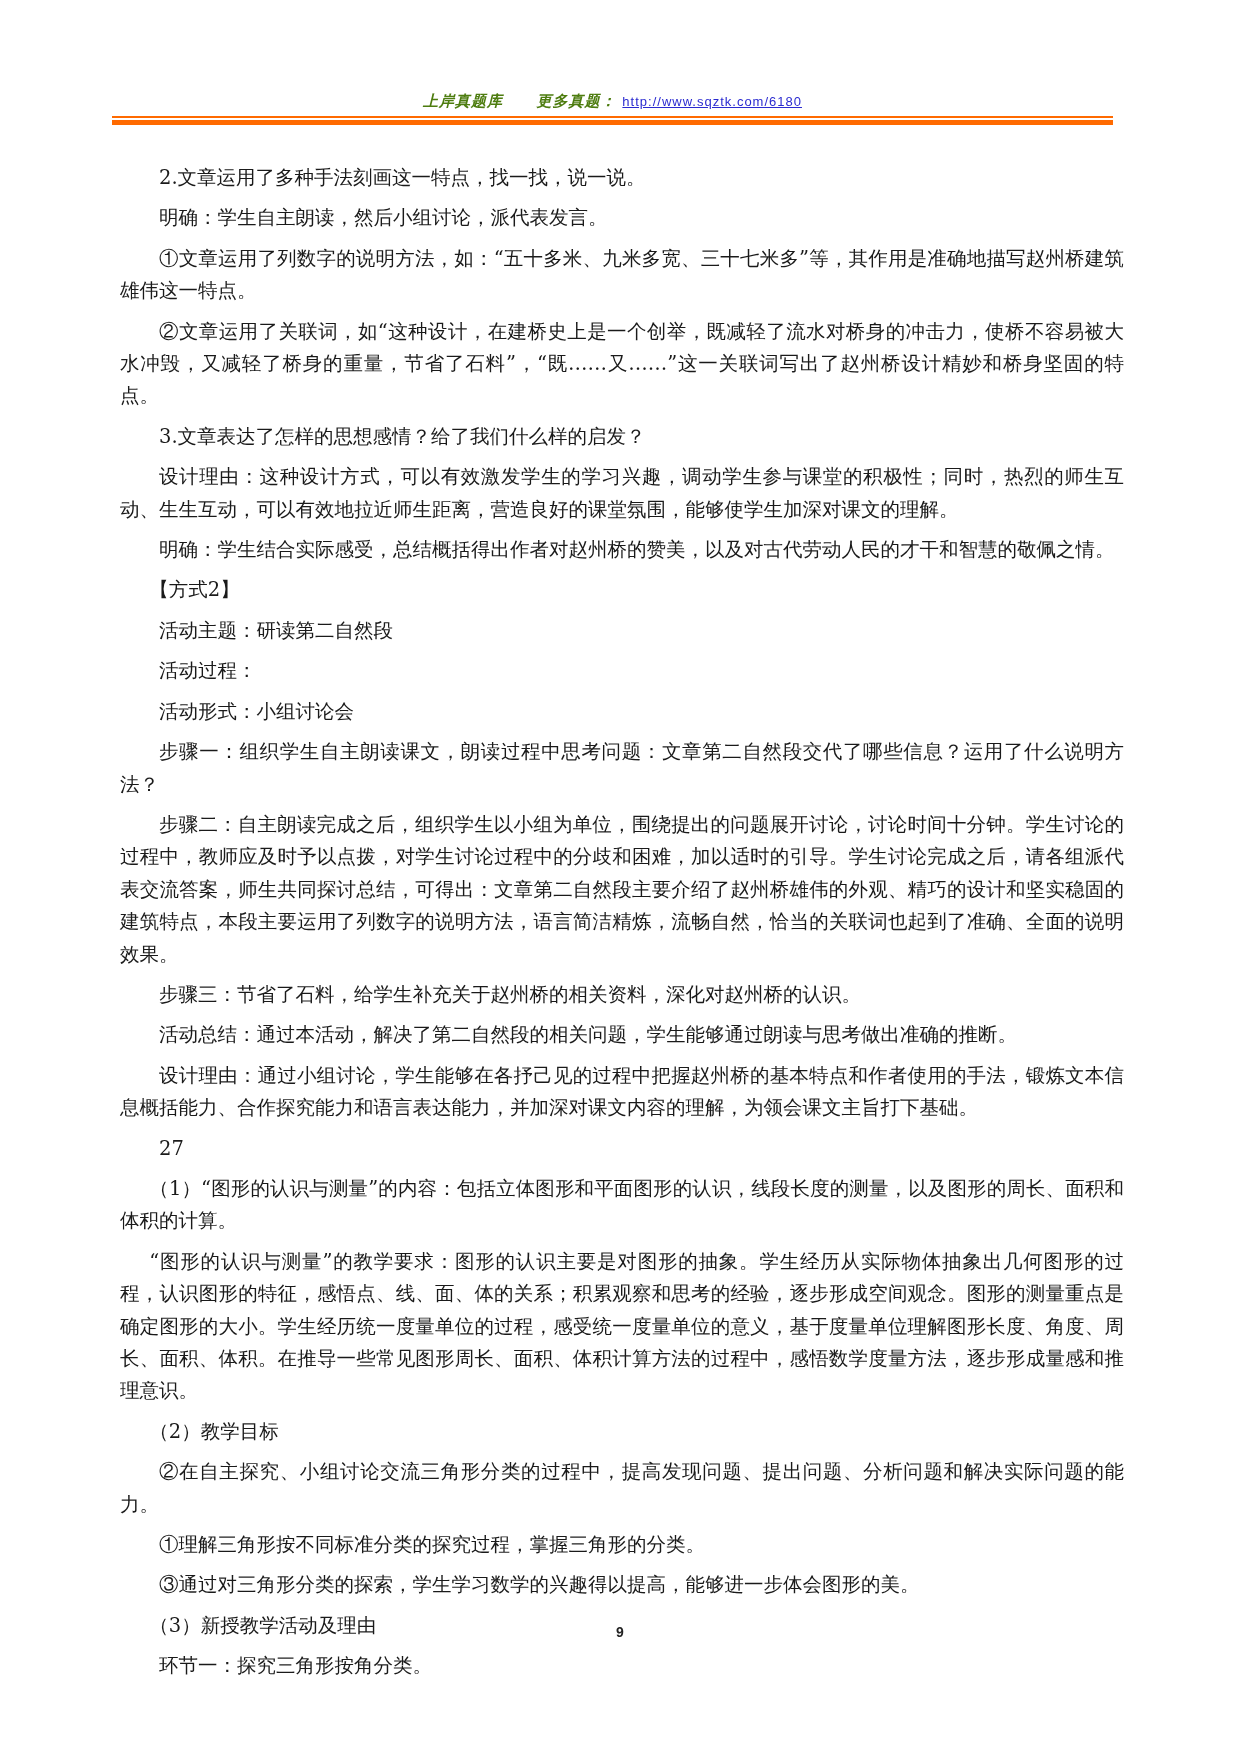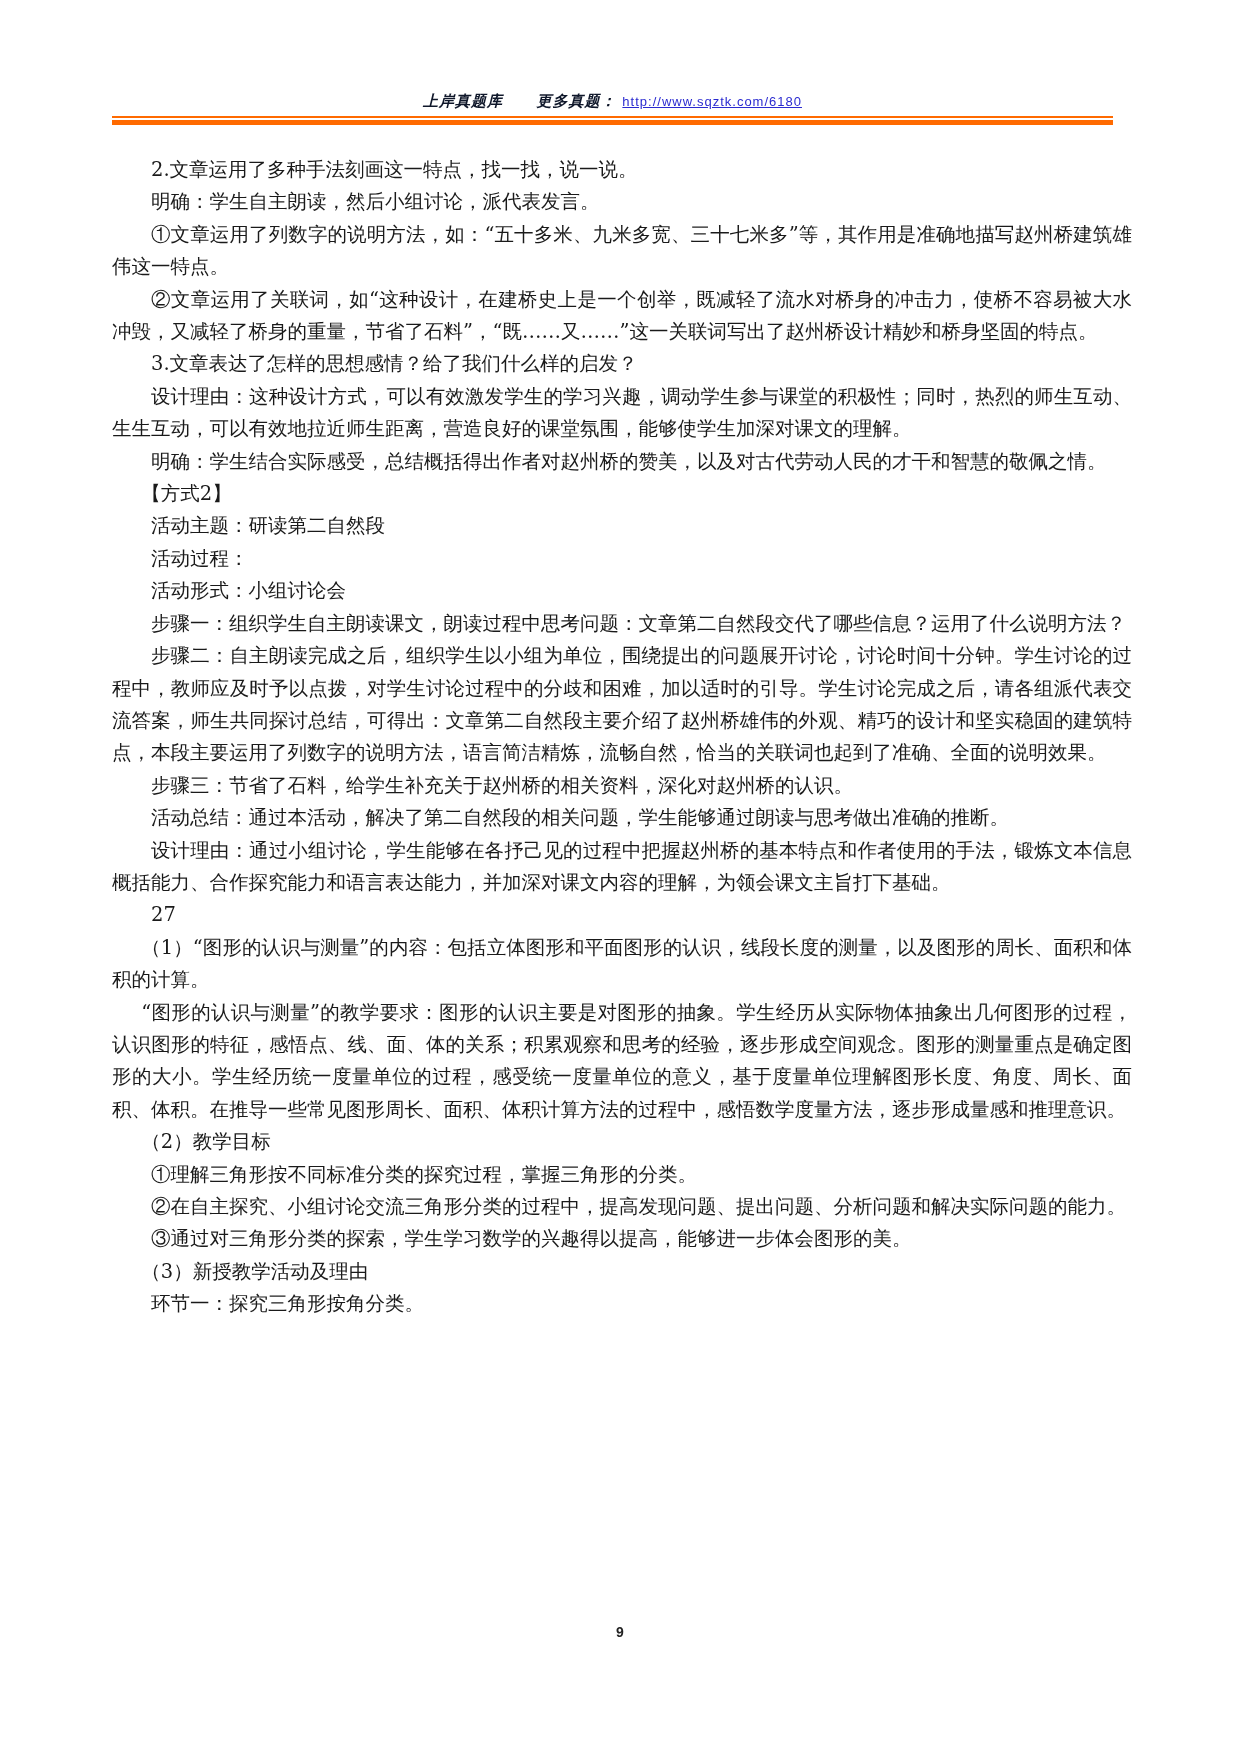--- a/index.html
+++ b/index.html
@@ -1,24 +1,24 @@
 <!DOCTYPE html>
 <html><head>
 <meta charset="utf-8">
 <style>
   html, body { margin: 0; padding: 0; background: #ffffff; }
   body { width: 1240px; height: 1754px; position: relative; overflow: hidden; font-family: "DejaVu Serif", "Liberation Serif", serif; color: #1a1a1a; }
   .header { position: absolute; left: 112px; top: 88px; width: 1001px; height: 40px; }
   .header-text { position: absolute; left: 0; right: 0; top: 4px; text-align: center; font-size: 15px; letter-spacing: 1px; }
-  .header-label { font-family: Liberation Sans, sans-serif; font-style: italic; font-weight: bold; color: #0f172a; }
+  .header-label { font-family: Liberation Sans, sans-serif; font-style: italic; font-weight: bold; color: #4d7c0f; }
   .header-link { color: #2a2ad0; text-decoration: underline; font-family: "Liberation Sans", sans-serif; font-size: 13px; }
   .rule-thin { position: absolute; left: 0; width: 1001px; top: 28px; height: 2px; background: #ff6a00; }
   .rule-thick { position: absolute; left: 0; width: 1001px; top: 32px; height: 5px; background: #ff6a00; }
   .content { position: absolute; left: 112px; top: 154px; width: 1020px; font-size: 19.5px; line-height: 32.4px; }
-  .p { margin: 0; text-indent: 2em; text-align: justify; }
+  .p { margin: 8px; text-indent: 2em; text-align: justify; }
   .p.noindent { text-indent: 1.5em; }
   .footer { position: absolute; left: 0; width: 1240px; top: 1624px; text-align: center; font-family: "Liberation Sans", sans-serif; font-size: 14px; font-weight: bold; color: #222; }
 </style>
 </head>
 <body>
 
 <div class="header">
   <div class="header-text">
     <span class="header-label">上岸真题库</span>
     <span style="display:inline-block;width:22px"></span>
@@ -43,20 +43,20 @@
   <p class="p">活动形式：小组讨论会</p>
   <p class="p">步骤一：组织学生自主朗读课文，朗读过程中思考问题：文章第二自然段交代了哪些信息？运用了什么说明方法？</p>
   <p class="p">步骤二：自主朗读完成之后，组织学生以小组为单位，围绕提出的问题展开讨论，讨论时间十分钟。学生讨论的过程中，教师应及时予以点拨，对学生讨论过程中的分歧和困难，加以适时的引导。学生讨论完成之后，请各组派代表交流答案，师生共同探讨总结，可得出：文章第二自然段主要介绍了赵州桥雄伟的外观、精巧的设计和坚实稳固的建筑特点，本段主要运用了列数字的说明方法，语言简洁精炼，流畅自然，恰当的关联词也起到了准确、全面的说明效果。</p>
   <p class="p">步骤三：节省了石料，给学生补充关于赵州桥的相关资料，深化对赵州桥的认识。</p>
   <p class="p">活动总结：通过本活动，解决了第二自然段的相关问题，学生能够通过朗读与思考做出准确的推断。</p>
   <p class="p">设计理由：通过小组讨论，学生能够在各抒己见的过程中把握赵州桥的基本特点和作者使用的手法，锻炼文本信息概括能力、合作探究能力和语言表达能力，并加深对课文内容的理解，为领会课文主旨打下基础。</p>
   <p class="p">27</p>
   <p class="p noindent">（1）“图形的认识与测量”的内容：包括立体图形和平面图形的认识，线段长度的测量，以及图形的周长、面积和体积的计算。</p>
   <p class="p noindent">“图形的认识与测量”的教学要求：图形的认识主要是对图形的抽象。学生经历从实际物体抽象出几何图形的过程，认识图形的特征，感悟点、线、面、体的关系；积累观察和思考的经验，逐步形成空间观念。图形的测量重点是确定图形的大小。学生经历统一度量单位的过程，感受统一度量单位的意义，基于度量单位理解图形长度、角度、周长、面积、体积。在推导一些常见图形周长、面积、体积计算方法的过程中，感悟数学度量方法，逐步形成量感和推理意识。</p>
   <p class="p noindent">（2）教学目标</p>
+  <p class="p">②在自主探究、小组讨论交流三角形分类的过程中，提高发现问题、提出问题、分析问题和解决实际问题的能力。</p>
   <p class="p">①理解三角形按不同标准分类的探究过程，掌握三角形的分类。</p>
-  <p class="p">②在自主探究、小组讨论交流三角形分类的过程中，提高发现问题、提出问题、分析问题和解决实际问题的能力。</p>
   <p class="p">③通过对三角形分类的探索，学生学习数学的兴趣得以提高，能够进一步体会图形的美。</p>
   <p class="p noindent">（3）新授教学活动及理由</p>
   <p class="p">环节一：探究三角形按角分类。</p>
 </div>
 
 <div class="footer">9</div>
 
 </body></html>

